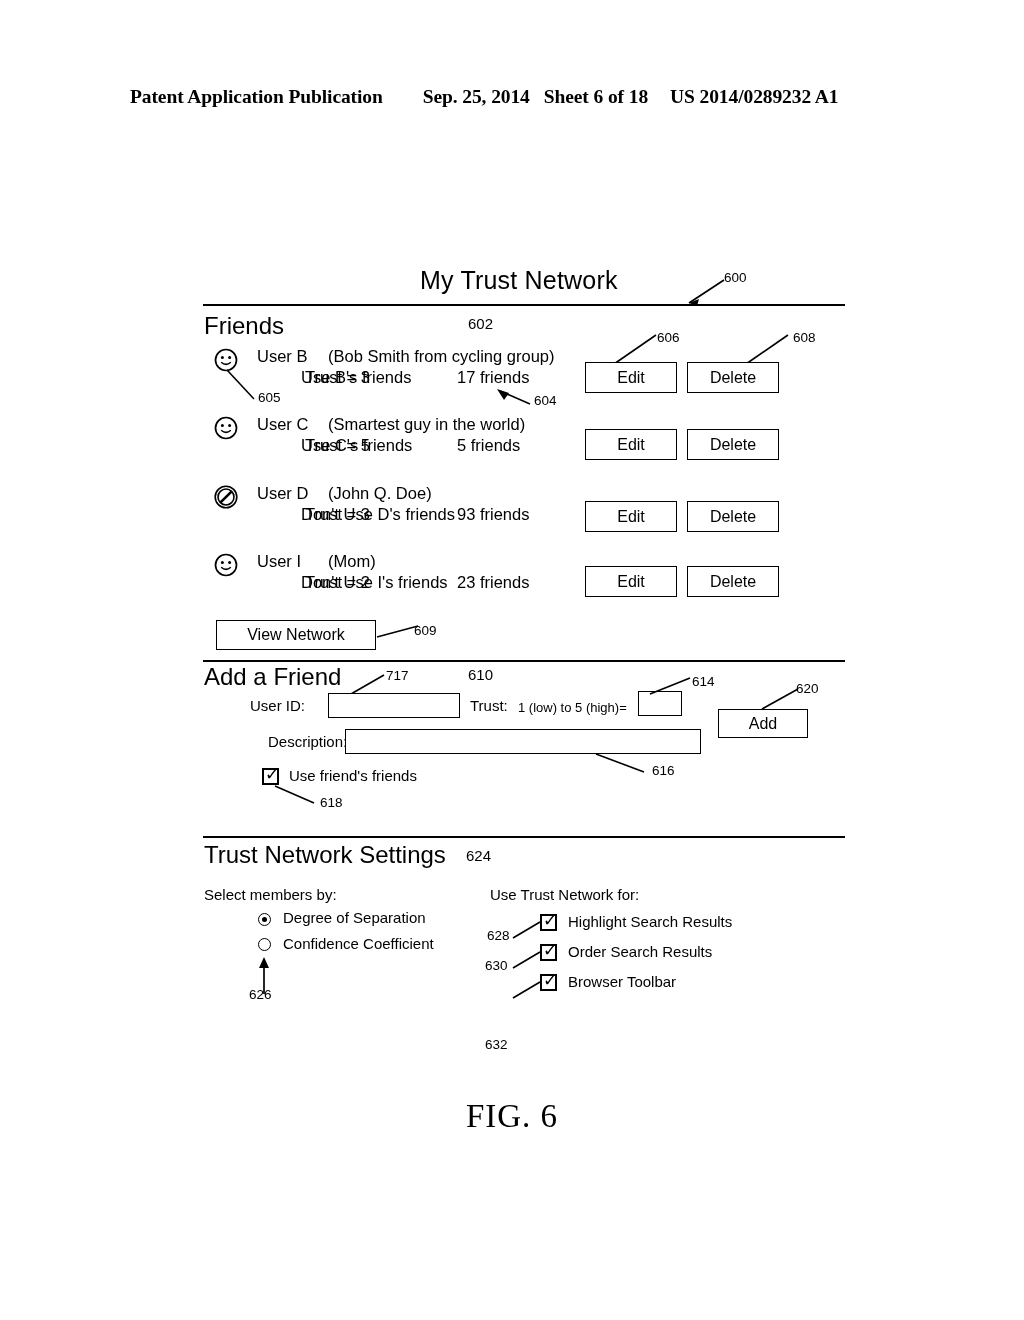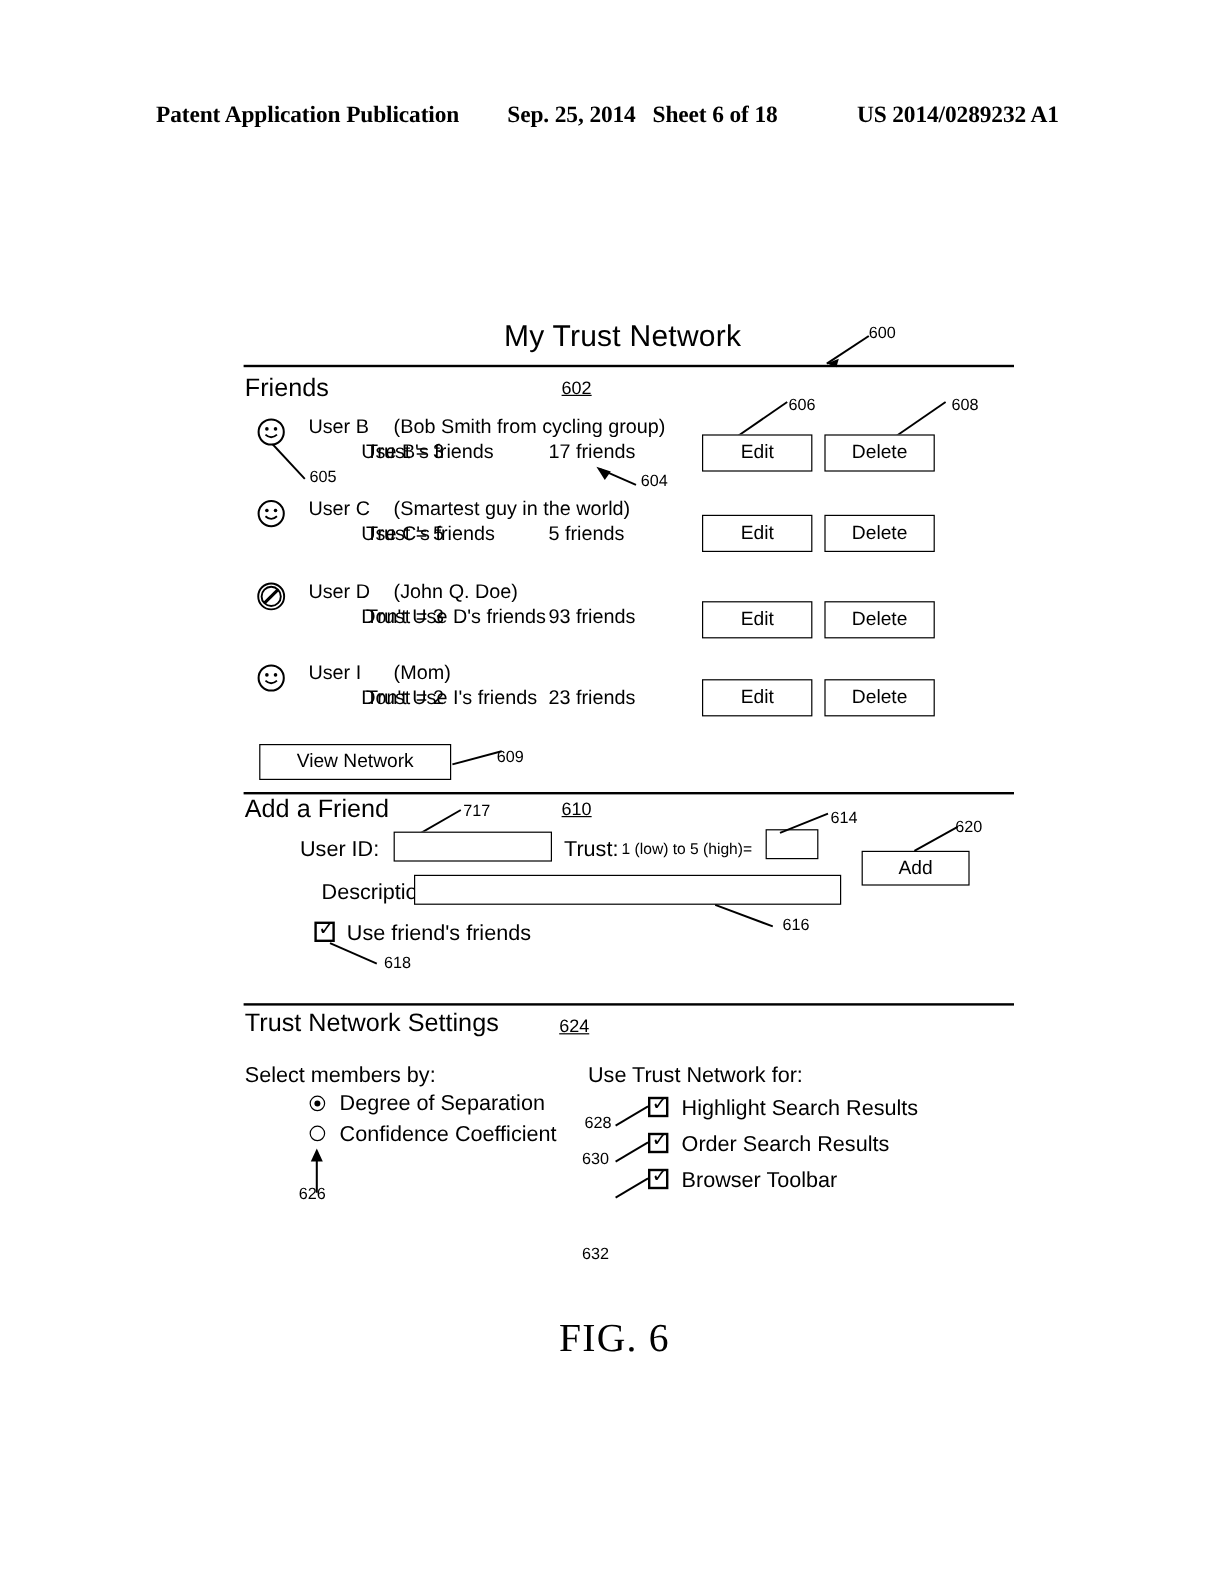--- a/index.html
+++ b/index.html
@@ -24,21 +24,21 @@
     align-items: baseline;
     font-family: "Liberation Serif", serif;
     font-weight: bold;
     font-size: 19.5px;
     letter-spacing: -0.1px;
     white-space: nowrap;
   }
   .pat-header .ph-pub { }
   .pat-header .ph-date { margin-left: 40px; }
   .pat-header .ph-sheet { margin-left: 14px; }
-  .pat-header .ph-num { margin-left: 66px; }
+  .pat-header .ph-num { margin-left: 22px; }
 
   
   .figure {
     position: absolute;
     left: 0;
     top: 0;
     width: 1024px;
     height: 926px;
   }
 
@@ -51,33 +51,33 @@
     white-space: nowrap;
   }
 
   
   .ref {
     position: absolute;
     font-size: 13.5px;
     font-family: "Liberation Sans", sans-serif;
     white-space: nowrap;
   }
-  .ref.u { text-decoration: underline; font-size: 15px; }
+  .ref.u { font-size: 15px; }
 
   .divider {
     position: absolute;
     left: 203px;
     width: 642px;
     height: 1.6px;
     background: #000;
   }
 
   .sec-head {
     position: absolute;
-    font-size: 21px;
+    font-size: 24px;
     white-space: nowrap;
   }
 
   
   .friend-row { position: absolute; left: 213px; }
   .friend-icon {
     position: absolute;
     left: 0; top: 0;
     width: 26px; height: 26px;
   }
@@ -118,21 +118,21 @@
   .field {
     position: absolute;
     border: 1.8px solid #000;
     background: #fff;
     font-size: 15px;
     font-family: "Liberation Sans", sans-serif;
   }
 
   .lbl {
     position: absolute;
-    font-size: 18px;
+    font-size: 15px;
     white-space: nowrap;
   }
   .lbl-sm { font-size: 13px; }
 
   
   .cbox {
     position: absolute;
     width: 17px; height: 17px;
     border: 2px solid #000;
     background: #fff;

